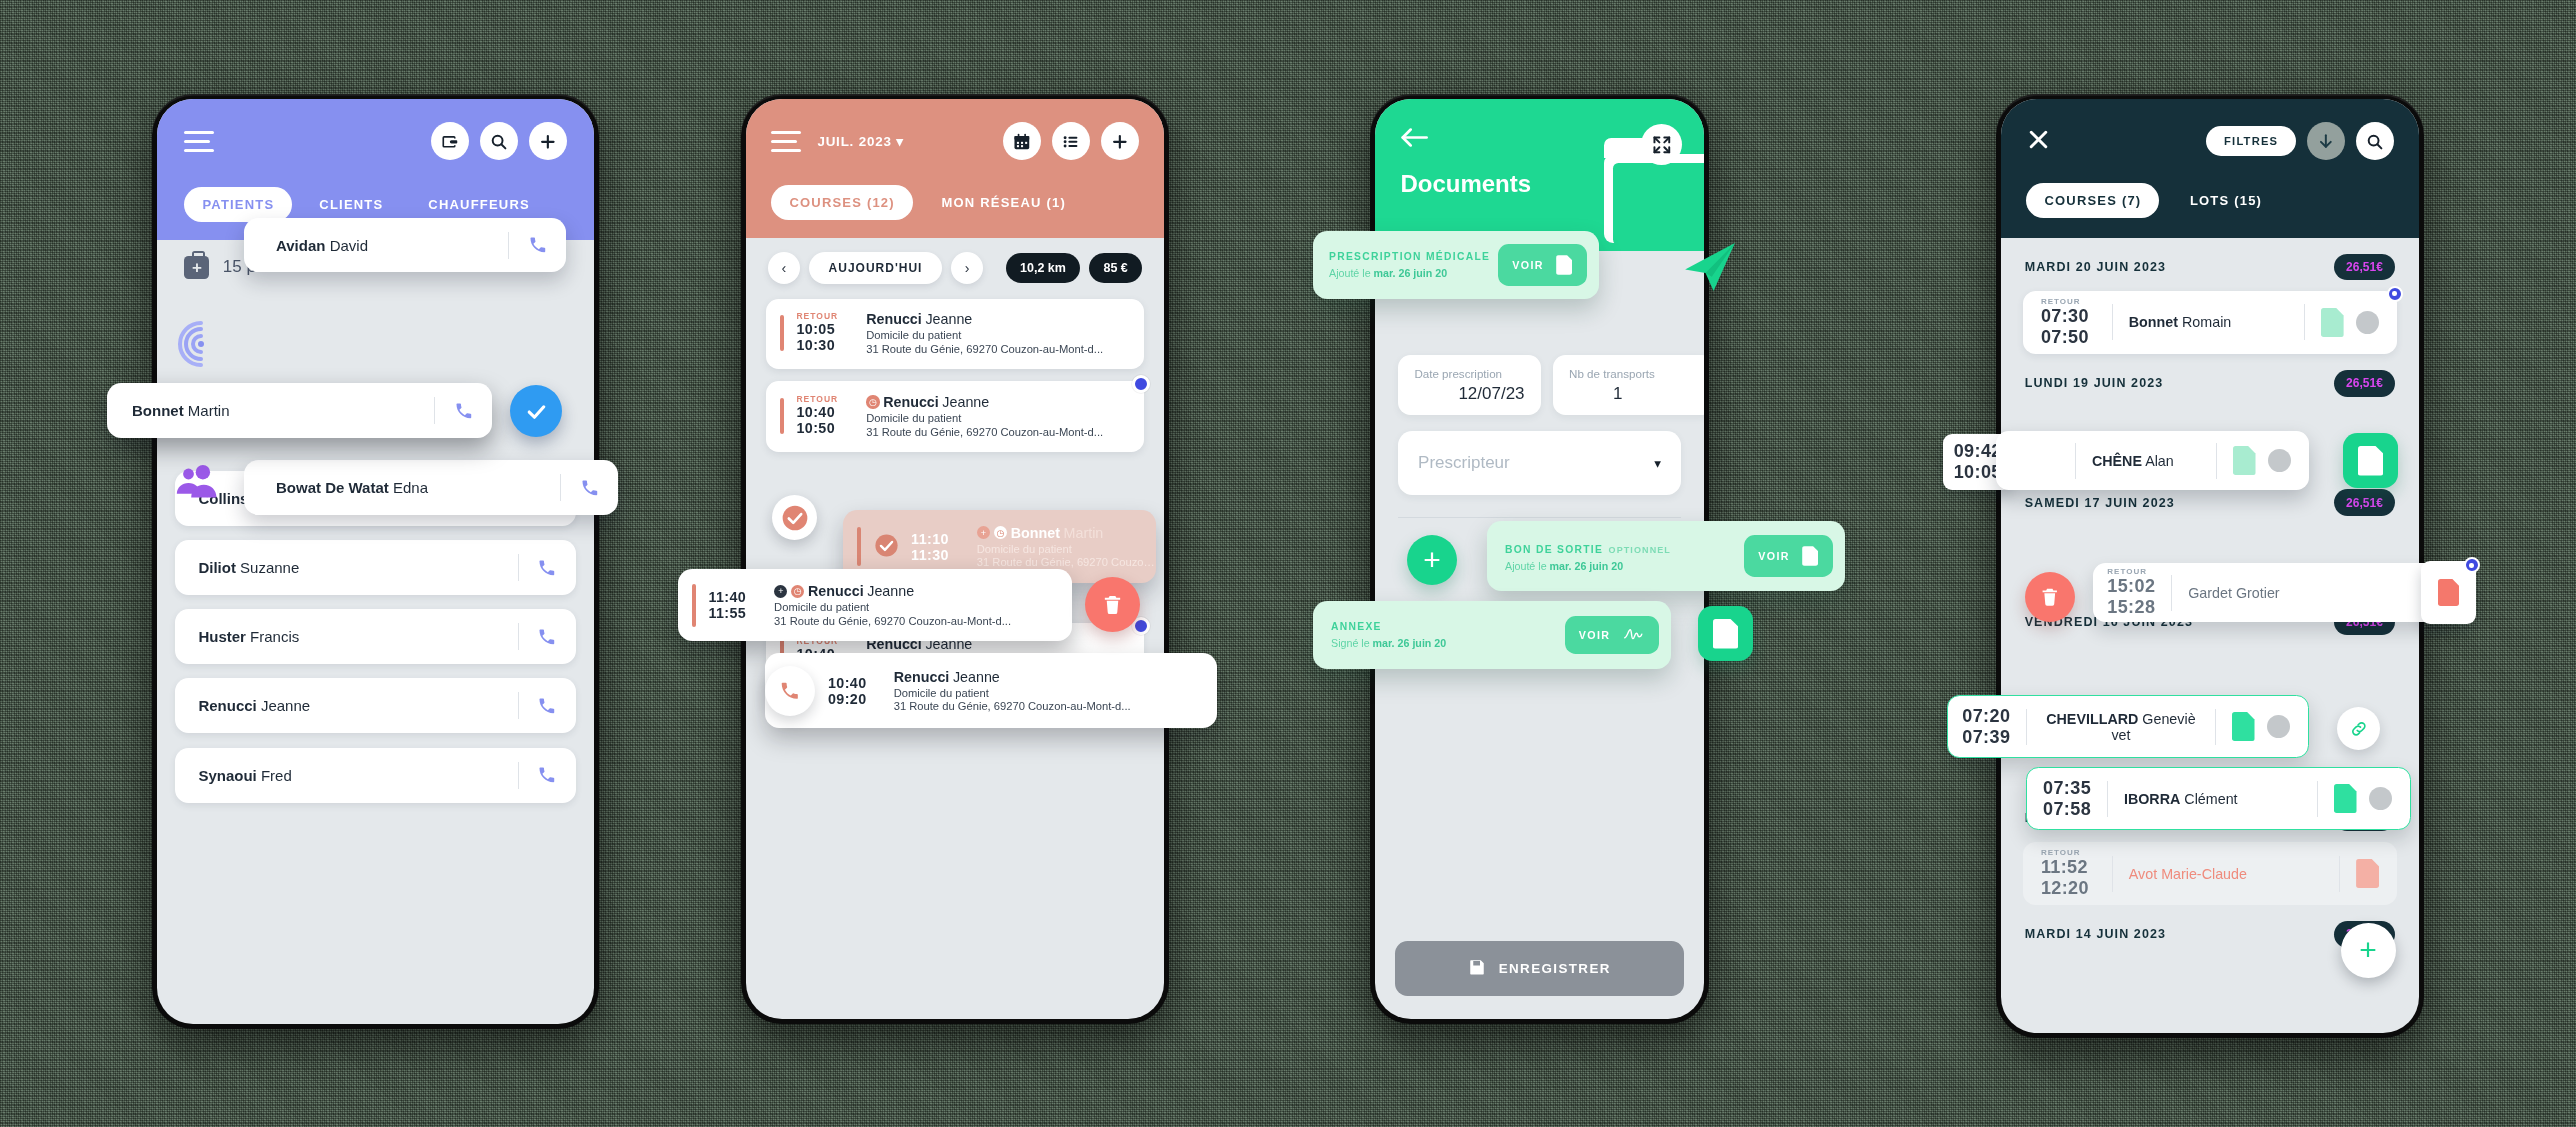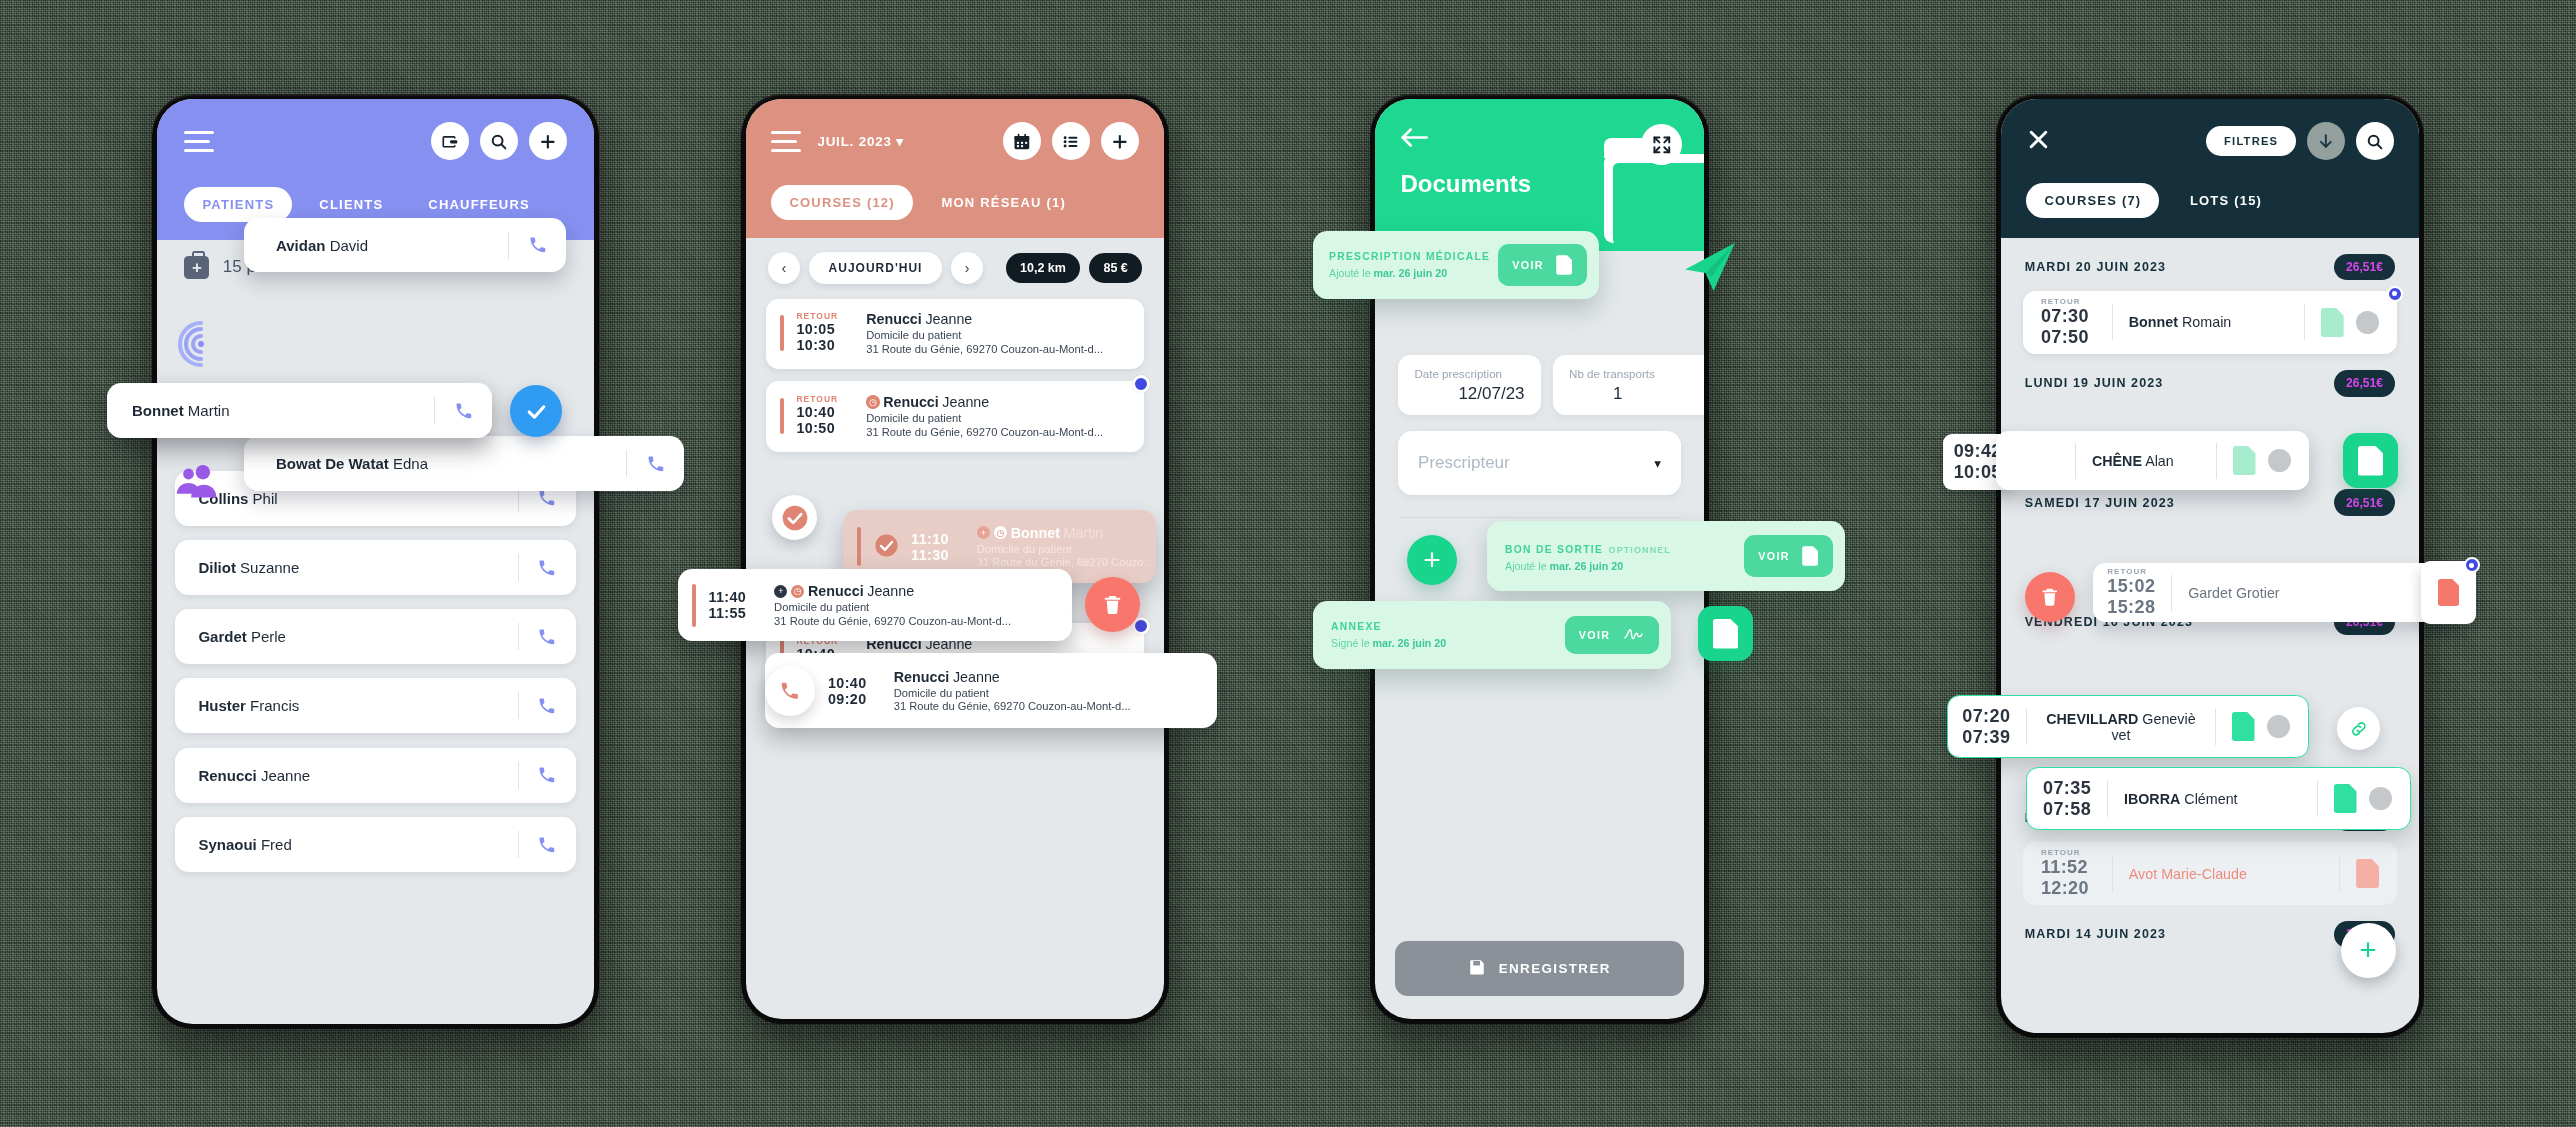--- a/index.html
+++ b/index.html
@@ -83,21 +83,21 @@
     position: absolute; left: 244px; top: 218px; width: 322px; height: 54px;
     background: #fff; border-radius: 14.3px; display: flex; align-items: center;
     padding-left: 32px; box-shadow: 0 9px 19.7px rgba(20,25,40,.22); z-index: 6;
   }
   .p1-float-bonnet {
     position: absolute; left: 107px; top: 383px; width: 385px; height: 55px;
     background: #fff; border-radius: 14.3px; display: flex; align-items: center;
     padding-left: 25px; box-shadow: 0 10.7px 23px rgba(10,12,20,.38); z-index: 7;
   }
   .p1-float-bowat {
-    position: absolute; left: 244px; top: 436px; width: 440px; height: 55px;
+    position: absolute; left: 244px; top: 460px; width: 374px; height: 55px;
     background: #fff; border-radius: 14.3px; display: flex; align-items: center;
     padding-left: 32px; box-shadow: 0 9px 19.7px rgba(20,25,40,.22); z-index: 6;
   }
   .p1-wifi-icon { position: absolute; left: 175px; top: 320px; z-index: 6; }
   .p1-people-icon { position: absolute; left: 175px; top: 465px; z-index: 6; }
   .p1-check-badge {
     position: absolute; left: 510px; top: 385px; width: 52px; height: 52px;
     border-radius: 50%; background: #2f9bf2;
     display:flex;align-items:center;justify-content:center;
     box-shadow: 0 7.2px 16px rgba(20,40,80,.30); z-index: 8; color: #fff;
@@ -411,29 +411,20 @@
         <span class="p1-name"><b>Collins</b> <span>Phil</span></span>
         <div class="p1-divider"></div>
         <span class="phone-ico">
             <svg width="19.7" height="19.7" viewBox="0 0 24 24" fill="currentColor">
               <path d="M6.6 10.8c1.4 2.8 3.8 5.1 6.6 6.6l2.2-2.2c.3-.3.7-.4 1-.2 1.2.4 2.4.6 3.6.6.6 0 1 .4 1 1V20c0 .6-.4 1-1 1-9.4 0-17-7.6-17-17 0-.6.4-1 1-1h3.5c.6 0 1 .4 1 1 0 1.3.2 2.5.6 3.6.1.3 0 .7-.2 1l-2.3 2.2z"></path>
             </svg>
           </span>
       </div>
       <div class="p1-row">
         <span class="p1-name"><b>Diliot</b> <span>Suzanne</span></span>
-        <div class="p1-divider"></div>
-        <span class="phone-ico">
-            <svg width="19.7" height="19.7" viewBox="0 0 24 24" fill="currentColor">
-              <path d="M6.6 10.8c1.4 2.8 3.8 5.1 6.6 6.6l2.2-2.2c.3-.3.7-.4 1-.2 1.2.4 2.4.6 3.6.6.6 0 1 .4 1 1V20c0 .6-.4 1-1 1-9.4 0-17-7.6-17-17 0-.6.4-1 1-1h3.5c.6 0 1 .4 1 1 0 1.3.2 2.5.6 3.6.1.3 0 .7-.2 1l-2.3 2.2z"></path>
-            </svg>
-          </span>
-      </div>
-      <div class="p1-row">
-        <span class="p1-name"><b>Gardet</b> <span>Perle</span></span>
         <div class="p1-divider"></div>
         <span class="phone-ico">
             <svg width="19.7" height="19.7" viewBox="0 0 24 24" fill="currentColor">
               <path d="M6.6 10.8c1.4 2.8 3.8 5.1 6.6 6.6l2.2-2.2c.3-.3.7-.4 1-.2 1.2.4 2.4.6 3.6.6.6 0 1 .4 1 1V20c0 .6-.4 1-1 1-9.4 0-17-7.6-17-17 0-.6.4-1 1-1h3.5c.6 0 1 .4 1 1 0 1.3.2 2.5.6 3.6.1.3 0 .7-.2 1l-2.3 2.2z"></path>
             </svg>
           </span>
       </div>
       <div class="p1-row">
         <span class="p1-name"><b>Huster</b> <span>Francis</span></span>
         <div class="p1-divider"></div>

